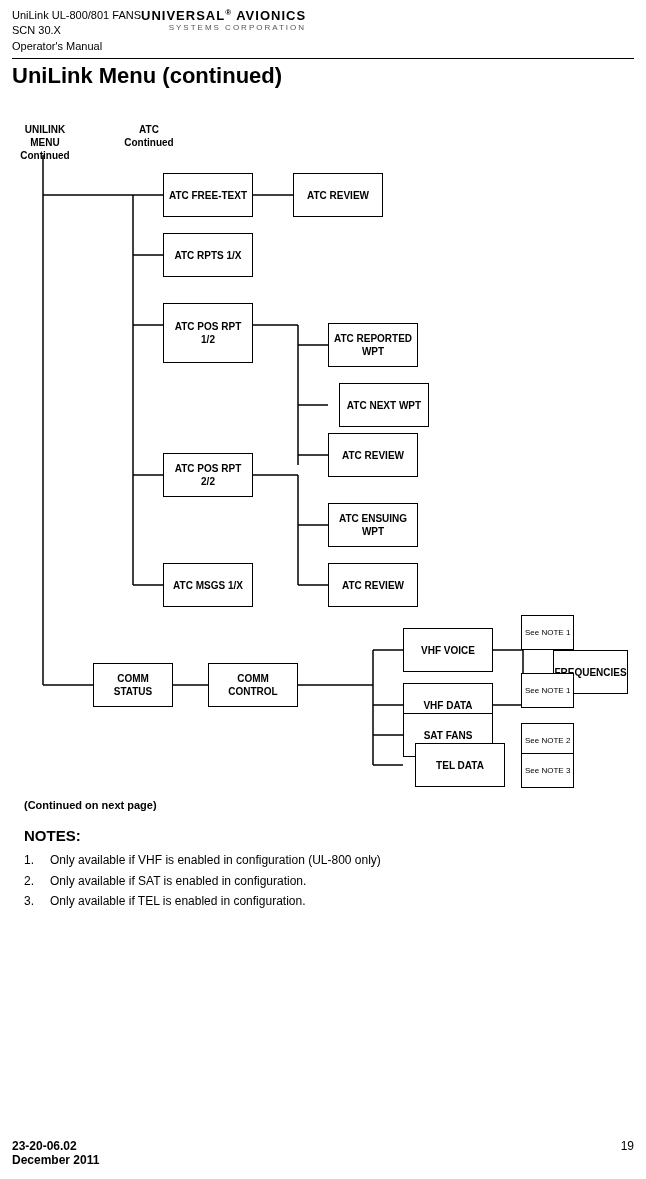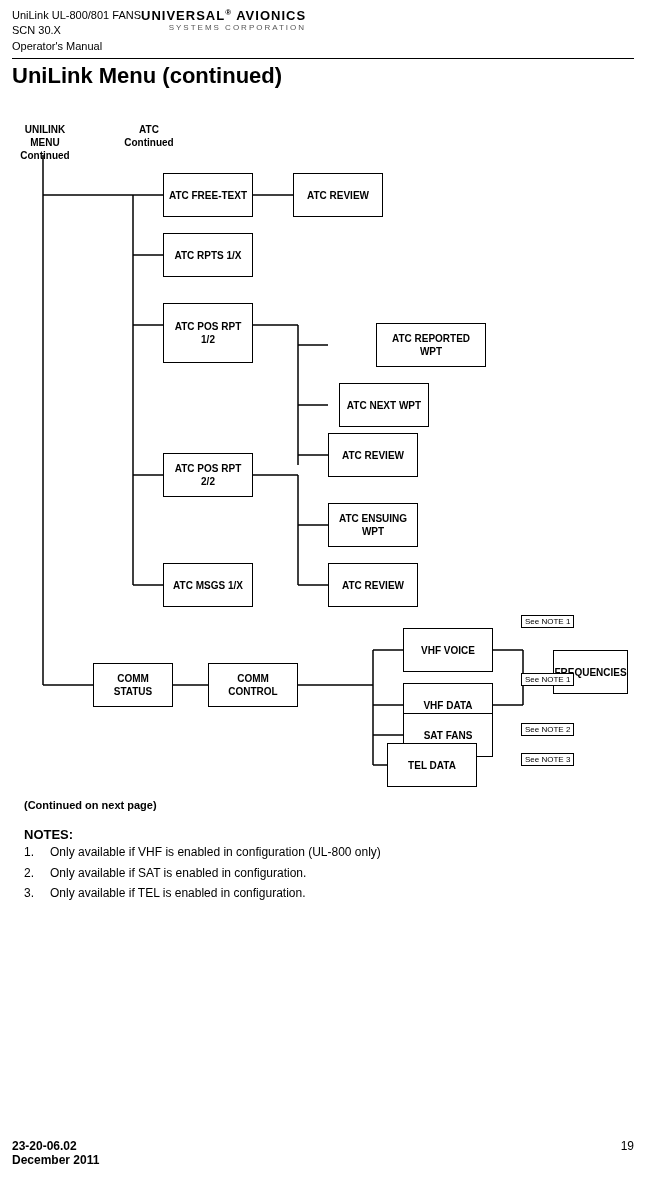--- a/index.html
+++ b/index.html
@@ -91,21 +91,21 @@
       text-align: center;
       line-height: 1.3;
     }
 
     
     .note-badge {
       position: absolute;
       border: 1px solid #000;
       background: #fff;
       font-size: 8px;
-      padding: 1px 3px;
+      padding: 12px 3px;
       white-space: nowrap;
     }
 
     
     .diagram-svg {
       position: absolute;
       top: 0;
       left: 0;
       width: 100%;
       height: 100%;
@@ -118,22 +118,23 @@
       font-weight: bold;
       margin-top: 4px;
       margin-left: 12px;
     }
 
     .notes-section {
       margin-top: 16px;
       padding: 0 12px;
     }
     .notes-title {
-      font-size: 13px;
-      font-weight: bold;
+      font-size: 15px;
+      font-weight: bold;
+      margin-bottom: 6px;
     }
     .notes-list {
       list-style: none;
       font-size: 12px;
       line-height: 1.7;
     }
     .notes-list li {
       display: flex;
       gap: 8px;
     }
@@ -265,21 +266,21 @@
     </div>
 
     <div class="box" style="left:150px; top:138px; width:90px; height:44px;">
       <span>ATC RPTS 1/X</span>
     </div>
 
     <div class="box" style="left:150px; top:208px; width:90px; height:60px;">
       <span>ATC POS RPT 1/2</span>
     </div>
 
-    <div class="box" style="left:315px; top:228px; width:110px; height:44px;margin-left:48px;">
+    <div class="box" style="left:315px; top:228px; width:90px; height:44px;">
       <span>ATC REPORTED WPT</span>
     </div>
 
     <div class="box" style="left:326px; top:288px; width:90px; height:44px;">
       <span>ATC NEXT WPT</span>
     </div>
 
     <div class="box" style="left:315px; top:338px; width:90px; height:44px;">
       <span>ATC REVIEW</span>
     </div>
@@ -313,21 +314,21 @@
     </div>
 
     <div class="box" style="left:390px; top:588px; width:90px; height:44px;">
       <span>VHF DATA</span>
     </div>
 
     <div class="box" style="left:390px; top:618px; width:90px; height:44px;">
       <span>SAT FANS</span>
     </div>
 
-    <div class="box" style="left:374px; top:648px; width:90px; height:44px;">
+    <div class="box" style="left:402px; top:648px; width:90px; height:44px;">
       <span>TEL DATA</span>
     </div>
 
     <div class="box" style="left:540px; top:555px; width:75px; height:44px;">
       <span>FREQUENCIES</span>
     </div>
 
     <div class="note-badge" style="left:508px; top:520px;">
       <span>See NOTE 1</span>
     </div>

